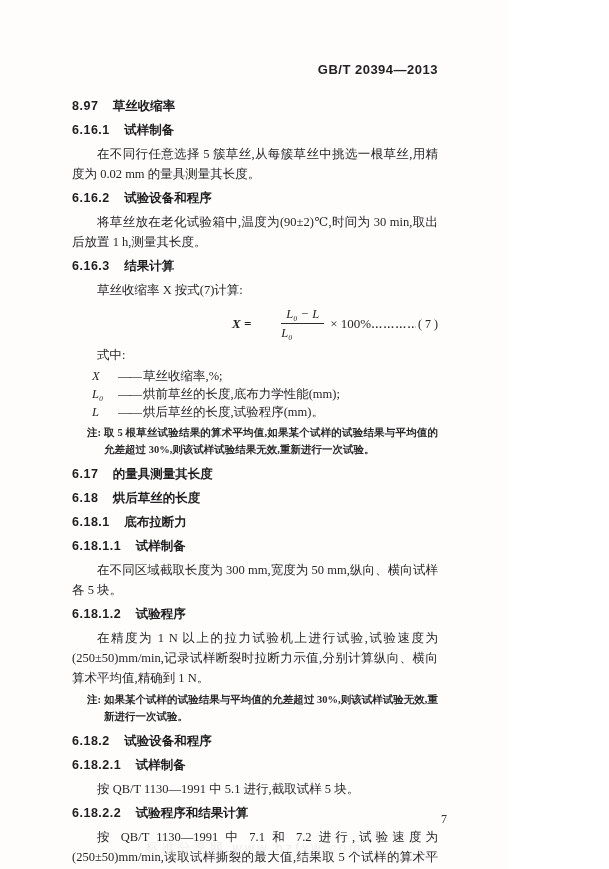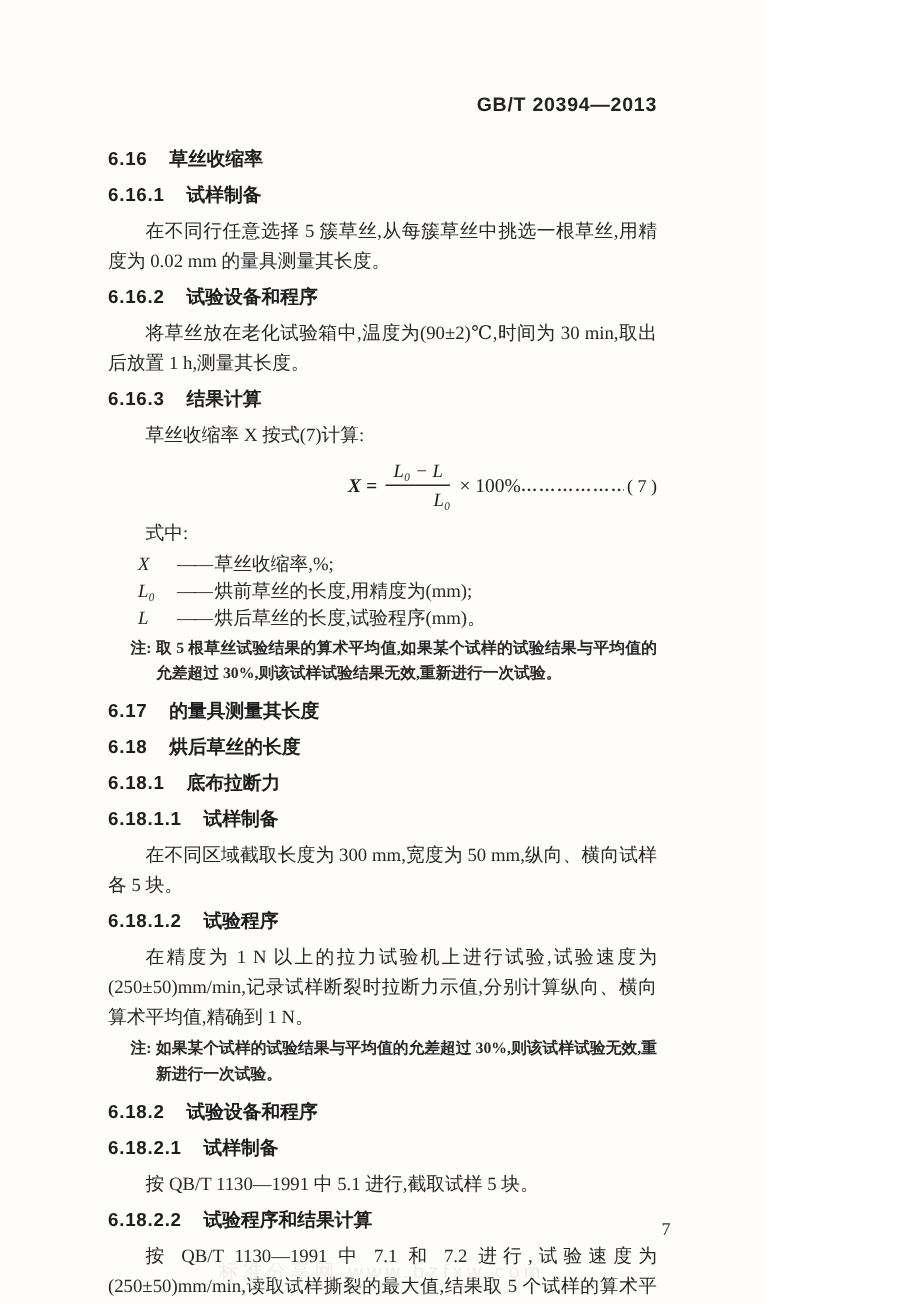--- a/index.html
+++ b/index.html
@@ -36,21 +36,21 @@
   
   .formula-row{
     display:flex;align-items:center;margin:6px 0 4px 0;
   }
   .f-pre{width:160px;flex:none;}
   .formula{
     display:flex;align-items:center;flex:none;
     font-size:13px;color:#1f1f1f;
   }
   .f-lhs{font-style:italic;font-weight:bold;margin-right:6px;}
-  .frac{display:inline-block;text-align:right;vertical-align:middle;}
+  .frac{display:inline-block;text-align:left;vertical-align:middle;margin-left:24px;}
   .frac .num{
     display:block;border-bottom:1.2px solid #2b2b2b;
     padding:0 5px 1px 5px;font-style:italic;line-height:16px;font-size:12.5px;
   }
   .frac .den{display:block;padding-top:1px;font-style:italic;line-height:16px;font-size:12.5px;}
   .f-mult{margin-left:6px;}
   .f-dots{
     flex:1;overflow:hidden;white-space:nowrap;text-align:right;
     color:#2b2b2b;font-weight:bold;letter-spacing:1px;font-size:11px;
   }
@@ -86,21 +86,21 @@
 
 <div class="page">
 
   <div class="hdr">
     <span>GB/T 20394—2013</span>
   </div>
 
   <div class="bodyarea">
 
     <h3 class="sec">
-      <span class="sec-num">6.16</span>
+      <span class="sec-num">8.97</span>
       <span class="sec-title">草丝收缩率</span>
     </h3>
 
     <h3 class="sec">
       <span class="sec-num">6.16.1</span>
       <span class="sec-title">试样制备</span>
     </h3>
 
     <p class="para">在不同行任意选择 5 簇草丝,从每簇草丝中挑选一根草丝,用精度为 0.02 mm 的量具测量其长度。</p>
 
@@ -136,21 +136,21 @@
 
     <div class="where">
       <div class="where-item">
         <span class="w-sym">X</span>
         <span class="w-dash">——</span>
         <span class="w-desc">草丝收缩率,%;</span>
       </div>
       <div class="where-item">
         <span class="w-sym">L₀</span>
         <span class="w-dash">——</span>
-        <span class="w-desc">烘前草丝的长度,用精度为(mm);</span>
+        <span class="w-desc">烘前草丝的长度,底布力学性能(mm);</span>
       </div>
       <div class="where-item">
         <span class="w-sym">L</span>
         <span class="w-dash">——</span>
         <span class="w-desc">烘后草丝的长度,试验程序(mm)。</span>
       </div>
     </div>
 
     <div class="note">
       <span class="note-label">注:</span>

